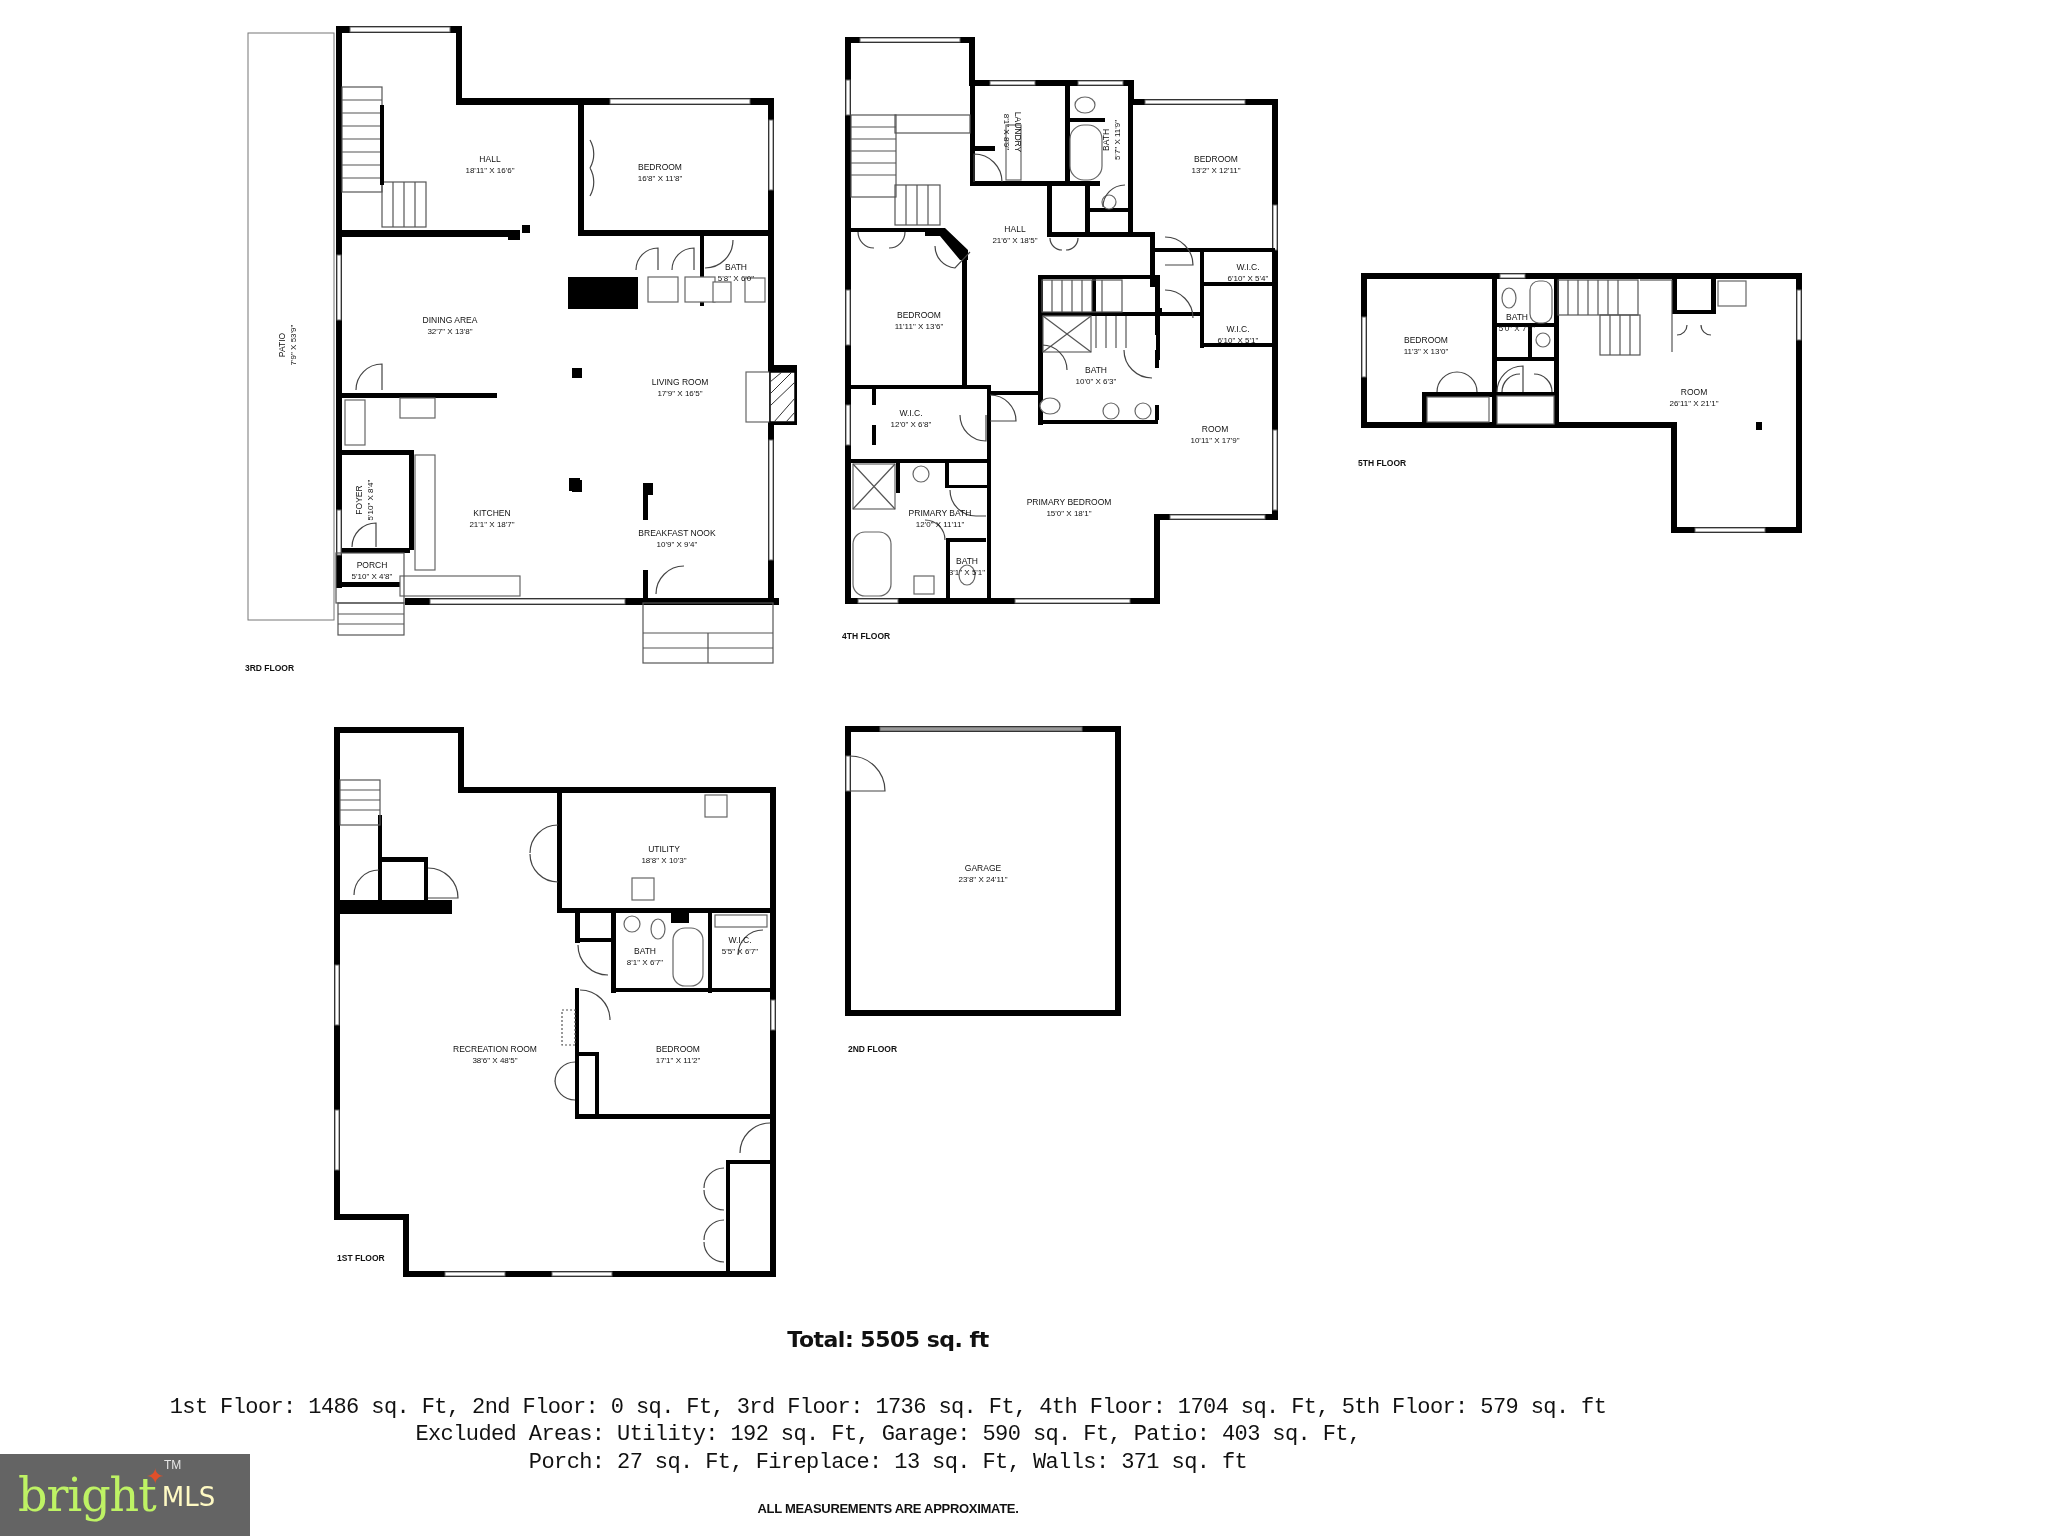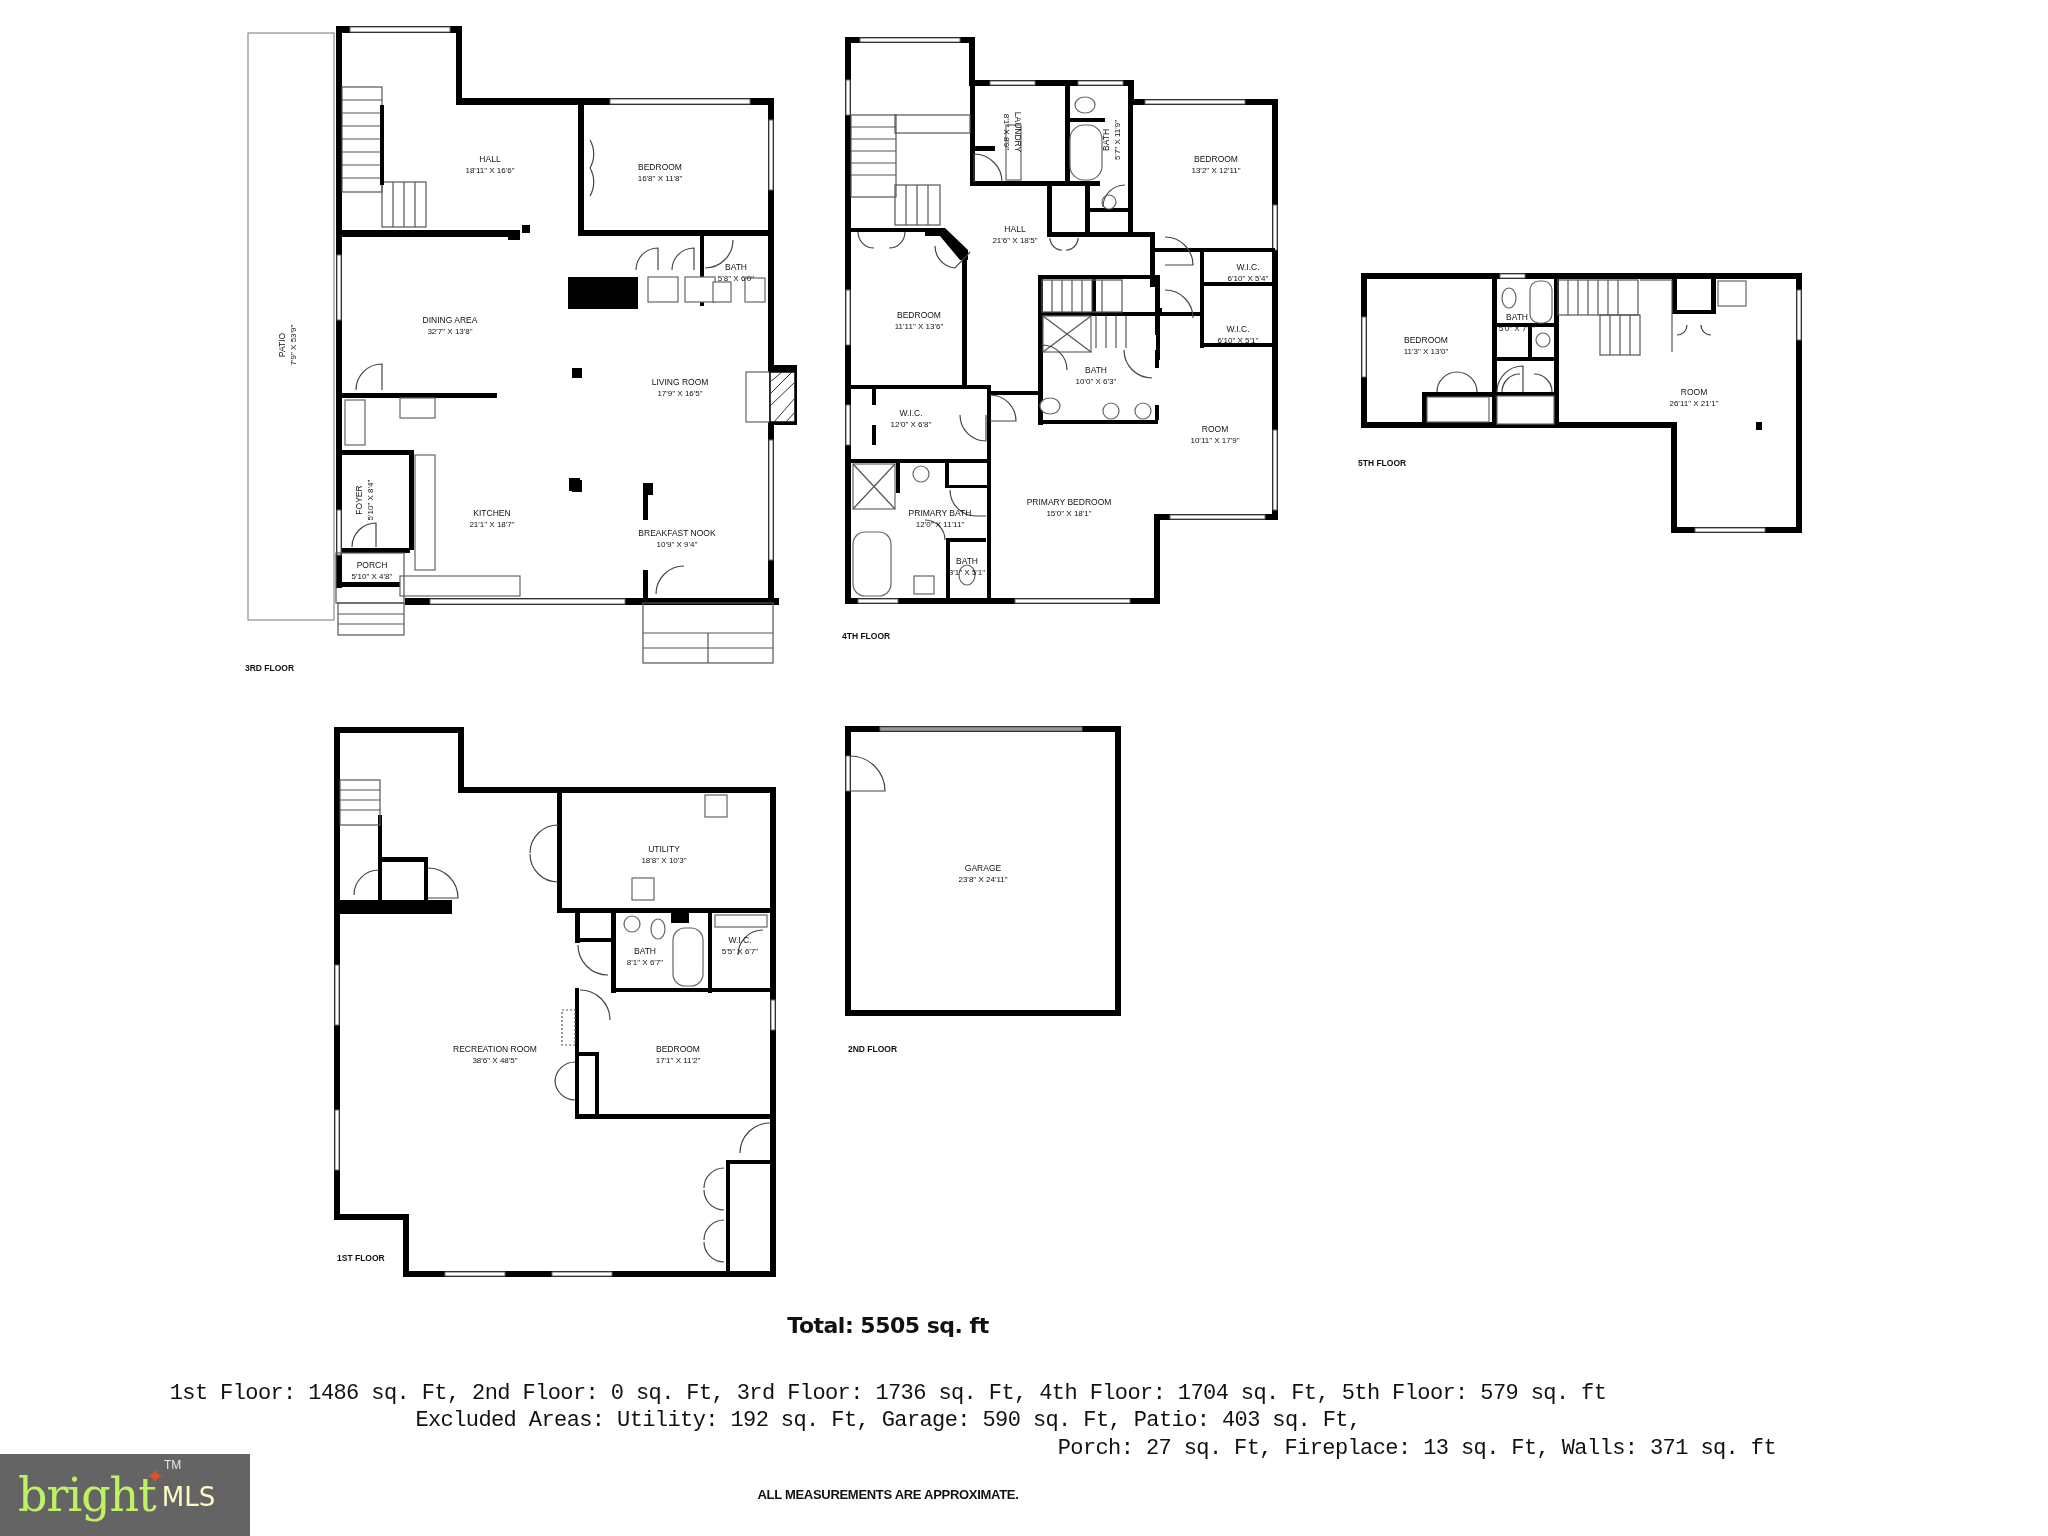--- a/index.html
+++ b/index.html
@@ -7,24 +7,24 @@
          font-family: "Liberation Sans", "DejaVu Sans", sans-serif; color: #111; }
   #plan { position: absolute; left: 0; top: 0; width: 2048px; height: 1536px; }
   .wall { fill: #000; }
   .thin { fill: none; stroke: #555; stroke-width: 1.2; }
   .win  { fill: #fff; stroke: #666; stroke-width: 1; }
   .door { fill: none; stroke: #444; stroke-width: 1.2; }
   .fix  { fill: #fff; stroke: #666; stroke-width: 1.2; }
   .room-label { font-family: "Liberation Sans", sans-serif; font-size: 8.5px; fill: #111; text-anchor: middle; }
   .room-dim   { font-family: "Liberation Sans", sans-serif; font-size: 8px; fill: #111; text-anchor: middle; }
   .floor-label { font-family: "Liberation Sans", sans-serif; font-size: 8.5px; font-weight: bold; fill: #111; }
-  .summary { position: absolute; left: 0; width: 1776px; text-align: center; }
+  .summary { position: absolute; left: 0; width: 1776px; text-align: center; margin-top: 14px; }
   .total { top: 1313px; font-size: 22px; font-weight: bold; font-family: "DejaVu Sans", sans-serif; letter-spacing: -0.5px; }
   .line { font-size: 22px; font-family: Liberation Mono, monospace; letter-spacing: -0.6px; }
-  .l1 { top: 1381px; } .l2 { top: 1408px; } .l3 { top: 1436px; text-align: right; }
+  .l1 { top: 1381px; } .l2 { top: 1408px; } .l3 { top: 1436px; }
   .approx { top: 1487px; font-size: 13px; font-family: "Liberation Sans", sans-serif; font-weight: bold; letter-spacing: -0.3px; }
   .logo { position: absolute; left: 0; top: 1454px; width: 250px; height: 82px; background: #646464;
           display: flex; align-items: center; padding-left: 18px; box-sizing: border-box; }
   .logo-bright { font-family: "DejaVu Serif", serif; font-size: 46px; color: #bef264; letter-spacing: -1px; position: relative; }
   .logo-mls { font-family: "DejaVu Sans", sans-serif; font-size: 26px; color: #fef9c3; margin-left: 6px; margin-top: 4px; }
   .logo-star { position: absolute; left: 146px; top: 10px; color: #e0502a; font-size: 22px; }
   .logo-tm { position: absolute; left: 164px; top: 4px; color: #e6e6e6; font-size: 12px; }
 </style>
 </head>
 <body>

